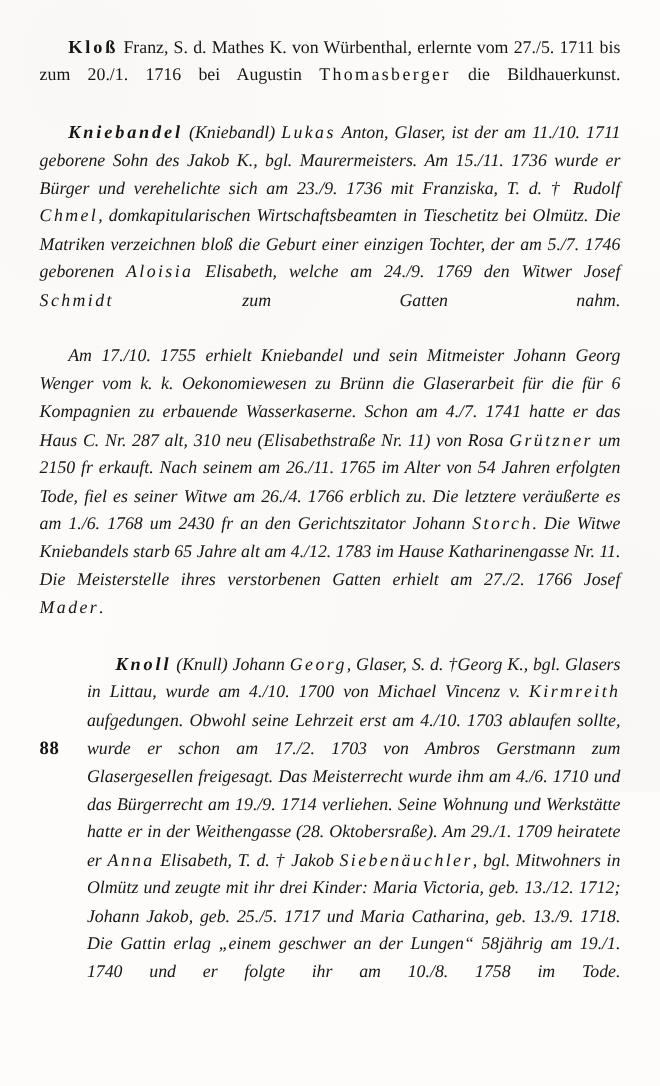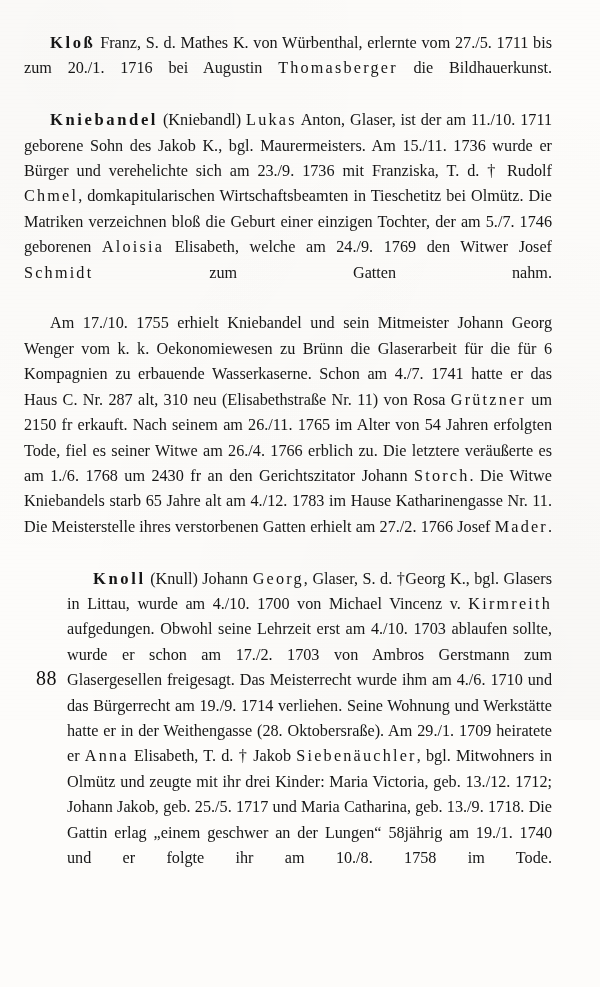--- a/index.html
+++ b/index.html
@@ -12,21 +12,21 @@
     background: #fdfcfa;
     font-family: "Liberation Serif", serif;
     color: #1a1a1a;
     position: relative;
     overflow: hidden;
   }
   .page {
     width: 600px;
     height: 720px;
     box-sizing: border-box;
-    padding: 30px 36px 0 24px;
+    padding: 30px 36px 0 36px;
     position: relative;
     background:
       radial-gradient(ellipse at 12% 8%, rgba(0,0,0,0.015), rgba(0,0,0,0) 60%),
       radial-gradient(ellipse at 88% 92%, rgba(0,0,0,0.02), rgba(0,0,0,0) 65%),
       #fdfcfa;
   }
   .text-column {
     width: 528px;
     font-size: 16.2px;
     line-height: 25.4px;
@@ -39,20 +39,21 @@
     margin: 0 0 0 0;
     text-indent: 26px;
     text-align: justify;
   }
   .para:last-of-type {
     text-align: justify;
     margin-left: 43px;
   }
   .para + .para {
     margin-top: 0px;
+    font-style: italic;
   }
   
   .para::after {
     content: "";
     display: inline-block;
     width: 100%;
   }
   .sp {
     letter-spacing: 2.2px;
   }
@@ -61,22 +62,22 @@
     letter-spacing: 2.6px;
     font-size: 16.6px;
   }
   .dagger {
     font-family: "Liberation Serif", serif;
   }
   .folio {
     position: absolute;
     left: 36px;
     bottom: 30px;
-    font-size: 20px;
-    font-weight: 400;
+    font-size: 17px;
+    font-weight: 700;
     letter-spacing: 0.5px;
     color: #111;
   }
   
   .grain {
     pointer-events: none;
     position: absolute;
     inset: 0;
     opacity: 0.35;
     background-image:

